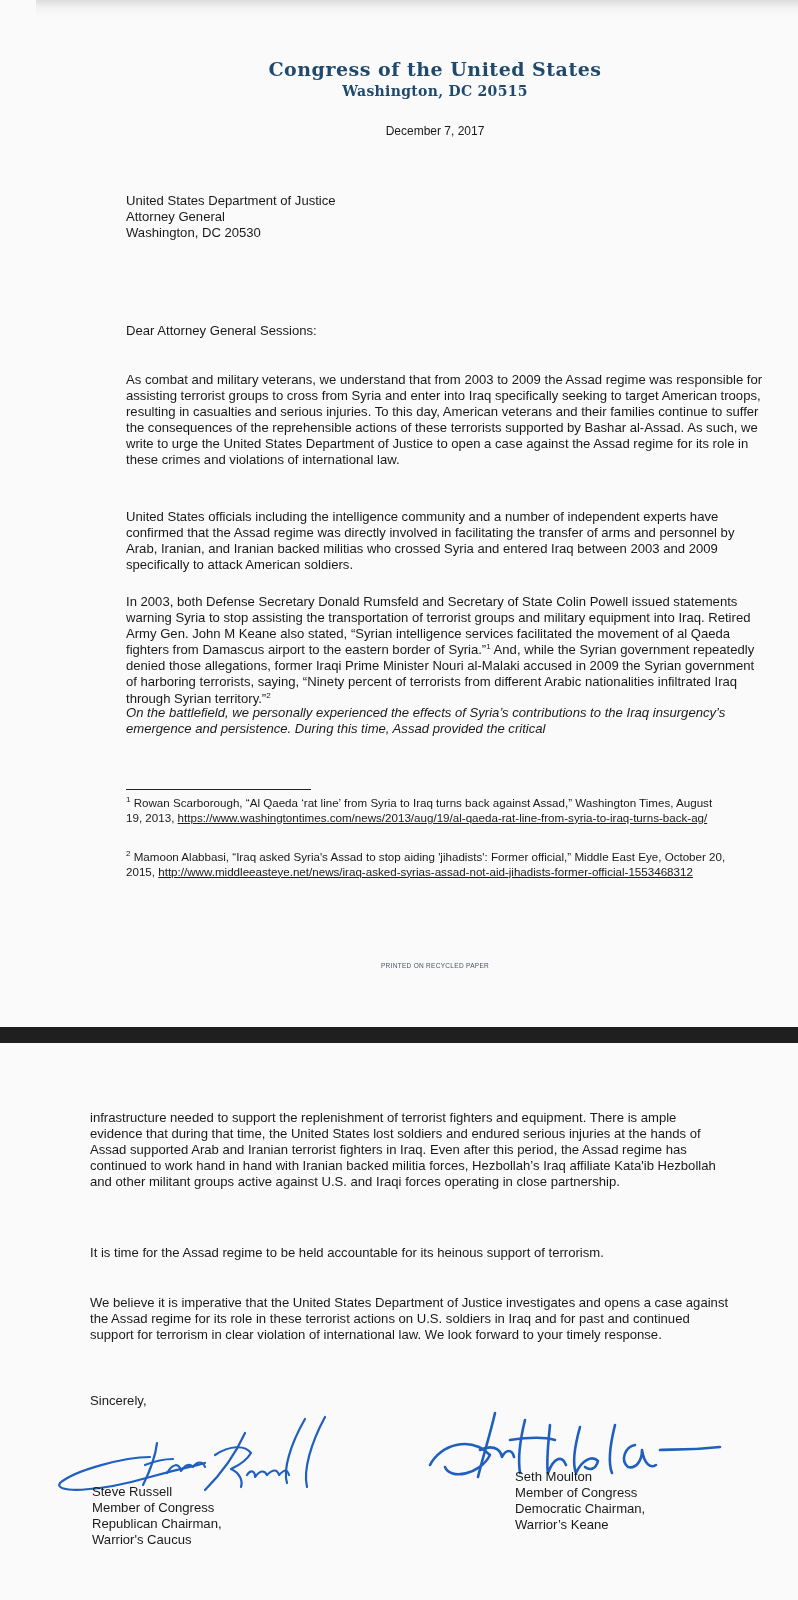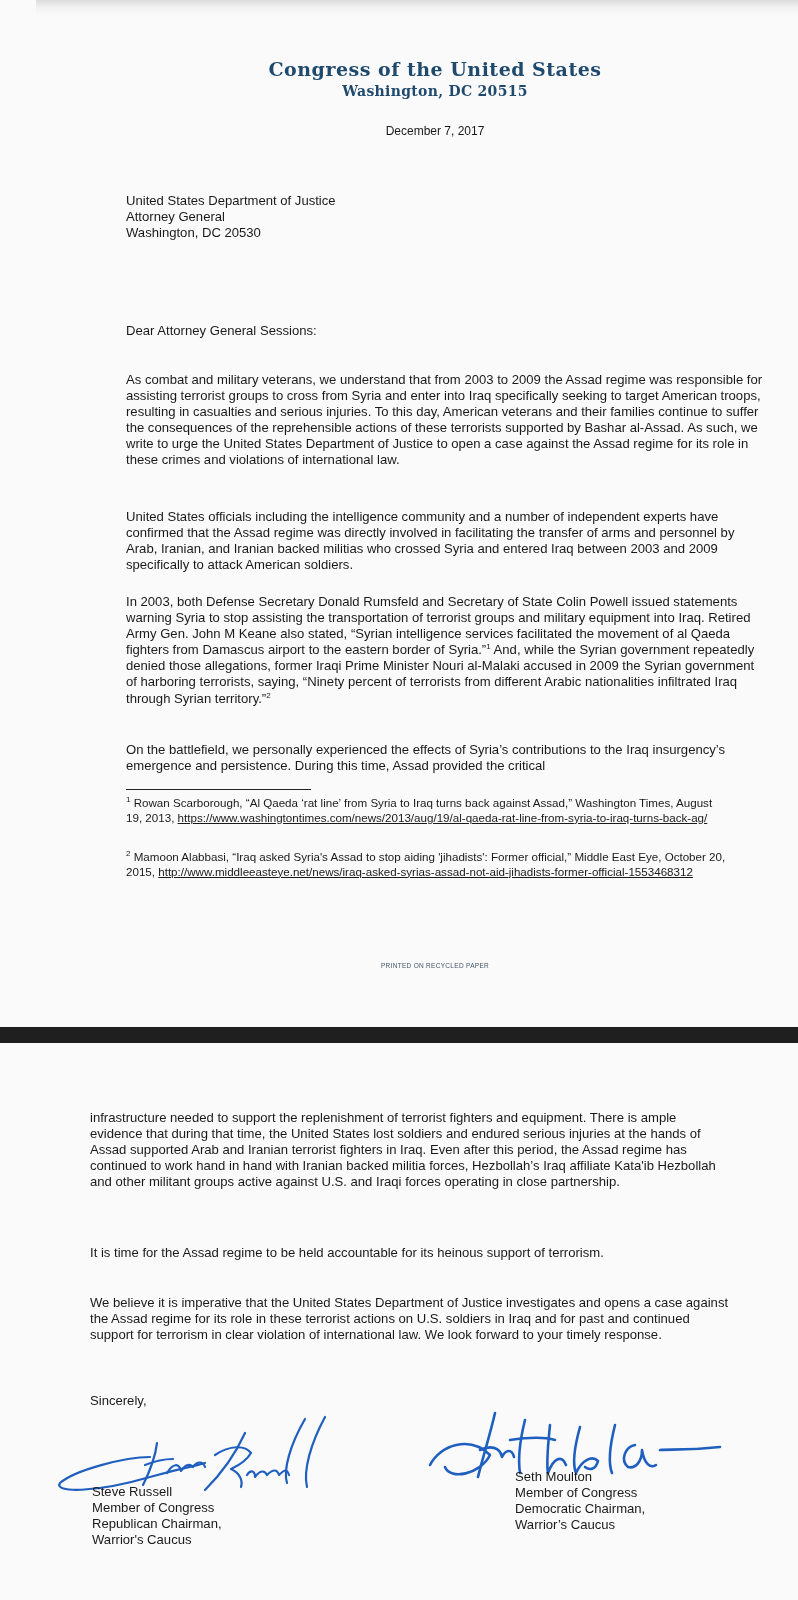--- a/index.html
+++ b/index.html
@@ -73,21 +73,21 @@
     width: 640px;
     font-size: 13.1px;
     line-height: 16.1px;
     margin: 0;
   }
   .addr { top: 193px; }
   .greeting { top: 323px; }
   .p1 { top: 372px; }
   .p2 { top: 509px; }
   .p3 { top: 594px; }
-  .p4 { top: 742px; }
+  .p4 { top: 705px; font-style: italic; }
   .fn-rule {
     position: absolute;
     left: 90px;
     top: 789px;
     width: 185px;
     height: 1px;
     background: #222;
   }
   .fn {
     position: absolute;
@@ -206,14 +206,14 @@
   <div>Steve Russell</div>
   <div>Member of Congress</div>
   <div>Republican Chairman,</div>
   <div>Warrior's Caucus</div>
 </div>
 
 <div class="sig-block sig-right">
   <div>Seth Moulton</div>
   <div>Member of Congress</div>
   <div>Democratic Chairman,</div>
-  <div>Warrior’s Caucus</div>
+  <div>Warrior’s Keane</div>
 </div>
 
 </body></html>

